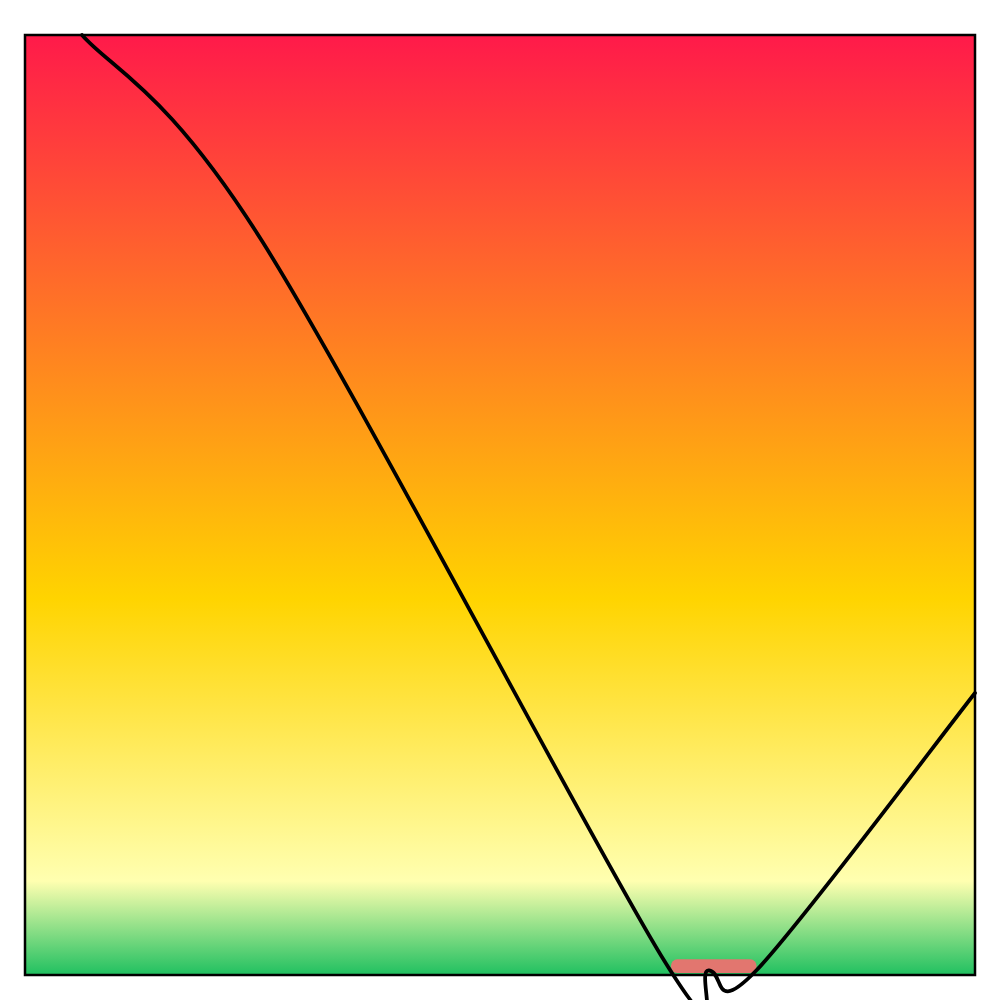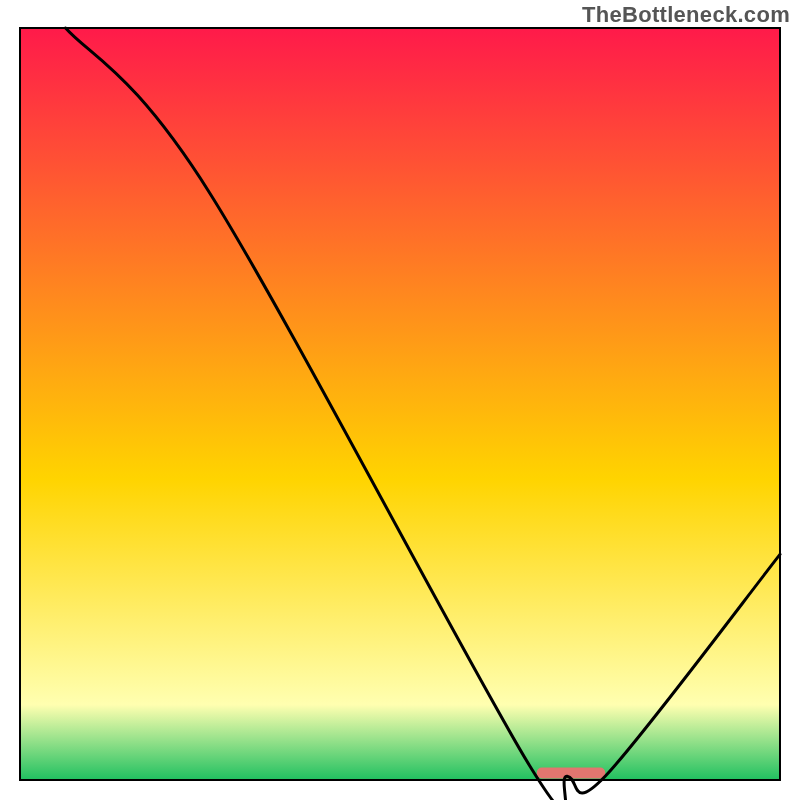--- a/index.html
+++ b/index.html
@@ -28,21 +28,20 @@
   svg {
     position: absolute;
     top: 0;
     left: 0;
   }
 </style>
 </head>
 <body>
 <div class="wrap">
 
-<div class="watermark">TheBottleneck.com</div>
 
 <svg width="800" height="800" viewBox="0 0 800 800">
   <defs>
     <linearGradient id="bg-grad" x1="0" y1="0" x2="0" y2="1">
       <stop id="g-top" offset="0%" stop-color="#ff1a4a"></stop>
       <stop id="g-mid" offset="60%" stop-color="#ffd400"></stop>
       <stop id="g-pale" offset="90%" stop-color="#ffffb0"></stop>
       <stop id="g-grn" offset="100%" stop-color="#20c060"></stop>
     </linearGradient>
   </defs>

